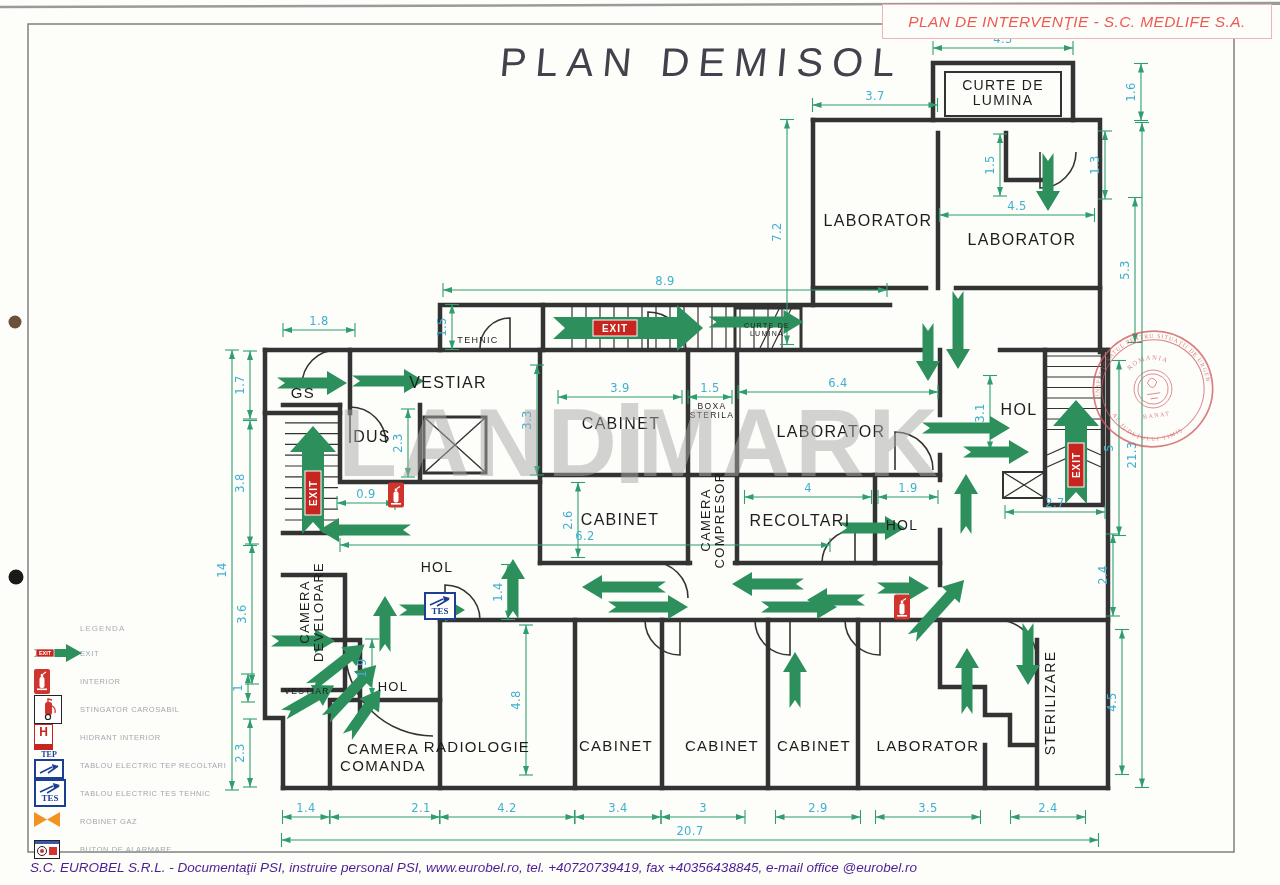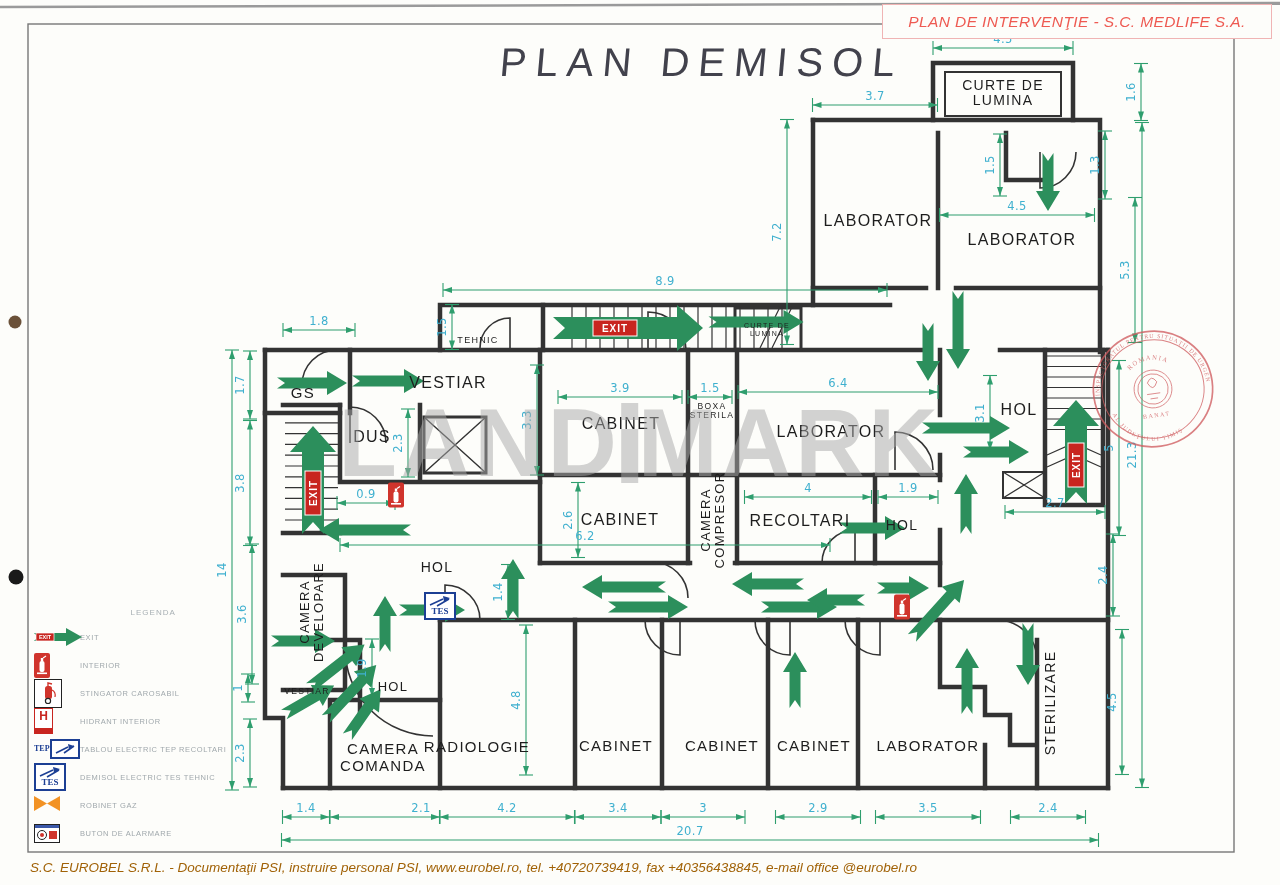--- a/index.html
+++ b/index.html
@@ -10,46 +10,46 @@
   .room{position:absolute;transform:translate(-50%,-50%);text-align:center;color:#1d1d1d;
         white-space:pre-line;line-height:1.1;letter-spacing:1.3px;font-weight:500;}
   .dim{position:absolute;transform:translate(-50%,-50%);color:#3fb0cf;font-size:11.5px;
        letter-spacing:.4px;font-family:"DejaVu Sans",sans-serif;white-space:nowrap;}
   .dim.v{transform:translate(-50%,-50%) rotate(-90deg);}
   .page-title{position:absolute;left:500px;top:40px;font-size:40px;color:#42424c;
               letter-spacing:9px;transform:skewX(-5deg);font-weight:400;z-index:6;}
   .hdr-box{position:absolute;right:8px;top:4px;width:388px;height:33px;border:1.6px solid #f0b4b4;
            display:flex;align-items:center;justify-content:center;color:#ee5a52;font-style:italic;
            font-size:15.5px;letter-spacing:.4px;z-index:6;background:#fdfdfa;}
-  .footer{position:absolute;left:30px;top:860px;color:#a16207;font-style:italic;font-size:13.5px;z-index:6;text-align:center;}
+  .footer{position:absolute;left:30px;top:860px;color:#4c1d95;font-style:italic;font-size:13.5px;z-index:6;text-align:center;}
   .wm{position:absolute;left:640px;top:443px;transform:translate(-50%,-50%);display:flex;align-items:center;
       color:#a9a9a9;opacity:.5;font-size:96px;font-weight:bold;letter-spacing:4px;z-index:4;
       pointer-events:none;}
   .wm-bar{display:flex;flex-direction:column;gap:9px;align-items:center;}
   .wm-dot{width:17px;height:17px;background:#a9a9a9;}
   .wm-stem{width:17px;height:54px;background:#a9a9a9;}
   .stamp{position:absolute;left:1082px;top:318px;width:142px;height:142px;transform:rotate(-8deg);
          opacity:.9;z-index:5;}
-  .legend{position:absolute;left:34px;top:608px;z-index:3;text-align:center;}
+  .legend{position:absolute;left:34px;top:624px;z-index:3;}
   .lg-head{color:#a8b0b4;font-size:8px;letter-spacing:1px;margin:0 0 6px 46px;}
   .lg-row{display:flex;align-items:center;height:28px;}
   .lg-ic{width:46px;display:flex;justify-content:flex-start;align-items:center;}
   .lg-label{color:#a0a8ac;font-size:7.5px;letter-spacing:.6px;}
   .plan-ic{position:absolute;transform:translate(-50%,-50%);z-index:3;}
   .hole{position:absolute;border-radius:50%;transform:translate(-50%,-50%);z-index:7;}
   
   .ic-ext{width:16px;height:25px;background:#d0342c;border-radius:2px;display:flex;align-items:center;
           justify-content:center;}
   .ic-extc{width:26px;height:27px;background:#fff;border:1.5px solid #222;display:flex;align-items:center;justify-content:center;}
   .ic-hyd{width:17px;height:24px;background:#fff;border:1.5px solid #c8251f;display:flex;flex-direction:column;align-items:center;}
   .ic-hyd .h{color:#c8251f;font-weight:bold;font-size:12px;line-height:15px;}
   .ic-hyd .band{width:100%;height:5px;background:#c8251f;margin-top:auto;}
   .ic-panel{border:2.5px solid #1c3f94;background:#fff;display:flex;flex-direction:column;align-items:center;justify-content:center;}
   .ic-panel .txt{color:#1c3f94;font-weight:bold;font-size:9px;font-family:"Liberation Serif",serif;line-height:9px;}
-  .ic-tep-wrap{display:flex;flex-direction:row;align-items:center;}
+  .ic-tep-wrap{display:flex;flex-direction:column;align-items:center;}
   .ic-tep-wrap .txt{color:#1c3f94;font-weight:bold;font-size:8px;font-family:"Liberation Serif",serif;line-height:8px;}
   .ic-exitarrow{position:relative;display:flex;align-items:center;}
   .ic-alarm{width:24px;height:17px;background:#fff;border:1.5px solid #222;display:flex;flex-direction:column;}
   .ic-alarm .strip{height:3px;background:#3a57a8;}
   .ic-alarm .row{flex:1;display:flex;align-items:center;justify-content:space-around;padding:0 1px;}
   .ic-alarm .btn{width:8px;height:8px;border:1px solid #222;border-radius:50%;display:flex;align-items:center;justify-content:center;}
   .ic-alarm .btn i{width:4px;height:4px;background:#d0342c;border-radius:50%;}
   .ic-alarm .tag{width:8px;height:8px;background:#d0342c;}
 </style>
 </head>
@@ -793,21 +793,21 @@
         <div class="lg-row">
           <span class="lg-ic">
             <div class="ic-panel" style="width: 28px; height: 24px;">
               <svg width="22" height="11" viewBox="0 0 22 11">
         <path d="M1,9 L14,3 M8,10 L20,3" stroke="#1c3f94" stroke-width="1.6" fill="none"></path>
         <polygon points="14,0 21,2 15,6" fill="#1c3f94"></polygon>
               </svg>
       <span class="txt">TES</span>
             </div>
           </span>
-          <span class="lg-label">DEMISOL ELECTRIC TES TEHNIC</span>
+          <span class="lg-label">TABLOU ELECTRIC TES TEHNIC</span>
         </div>
         <div class="lg-row">
           <span class="lg-ic">
             <div><svg width="26" height="15" viewBox="0 0 26 15">
       <polygon points="0,0 13,7.5 0,15" fill="#f29224"></polygon>
       <polygon points="26,0 13,7.5 26,15" fill="#f29224"></polygon>
               </svg></div>
           </span>
           <span class="lg-label">ROBINET GAZ</span>
         </div>

